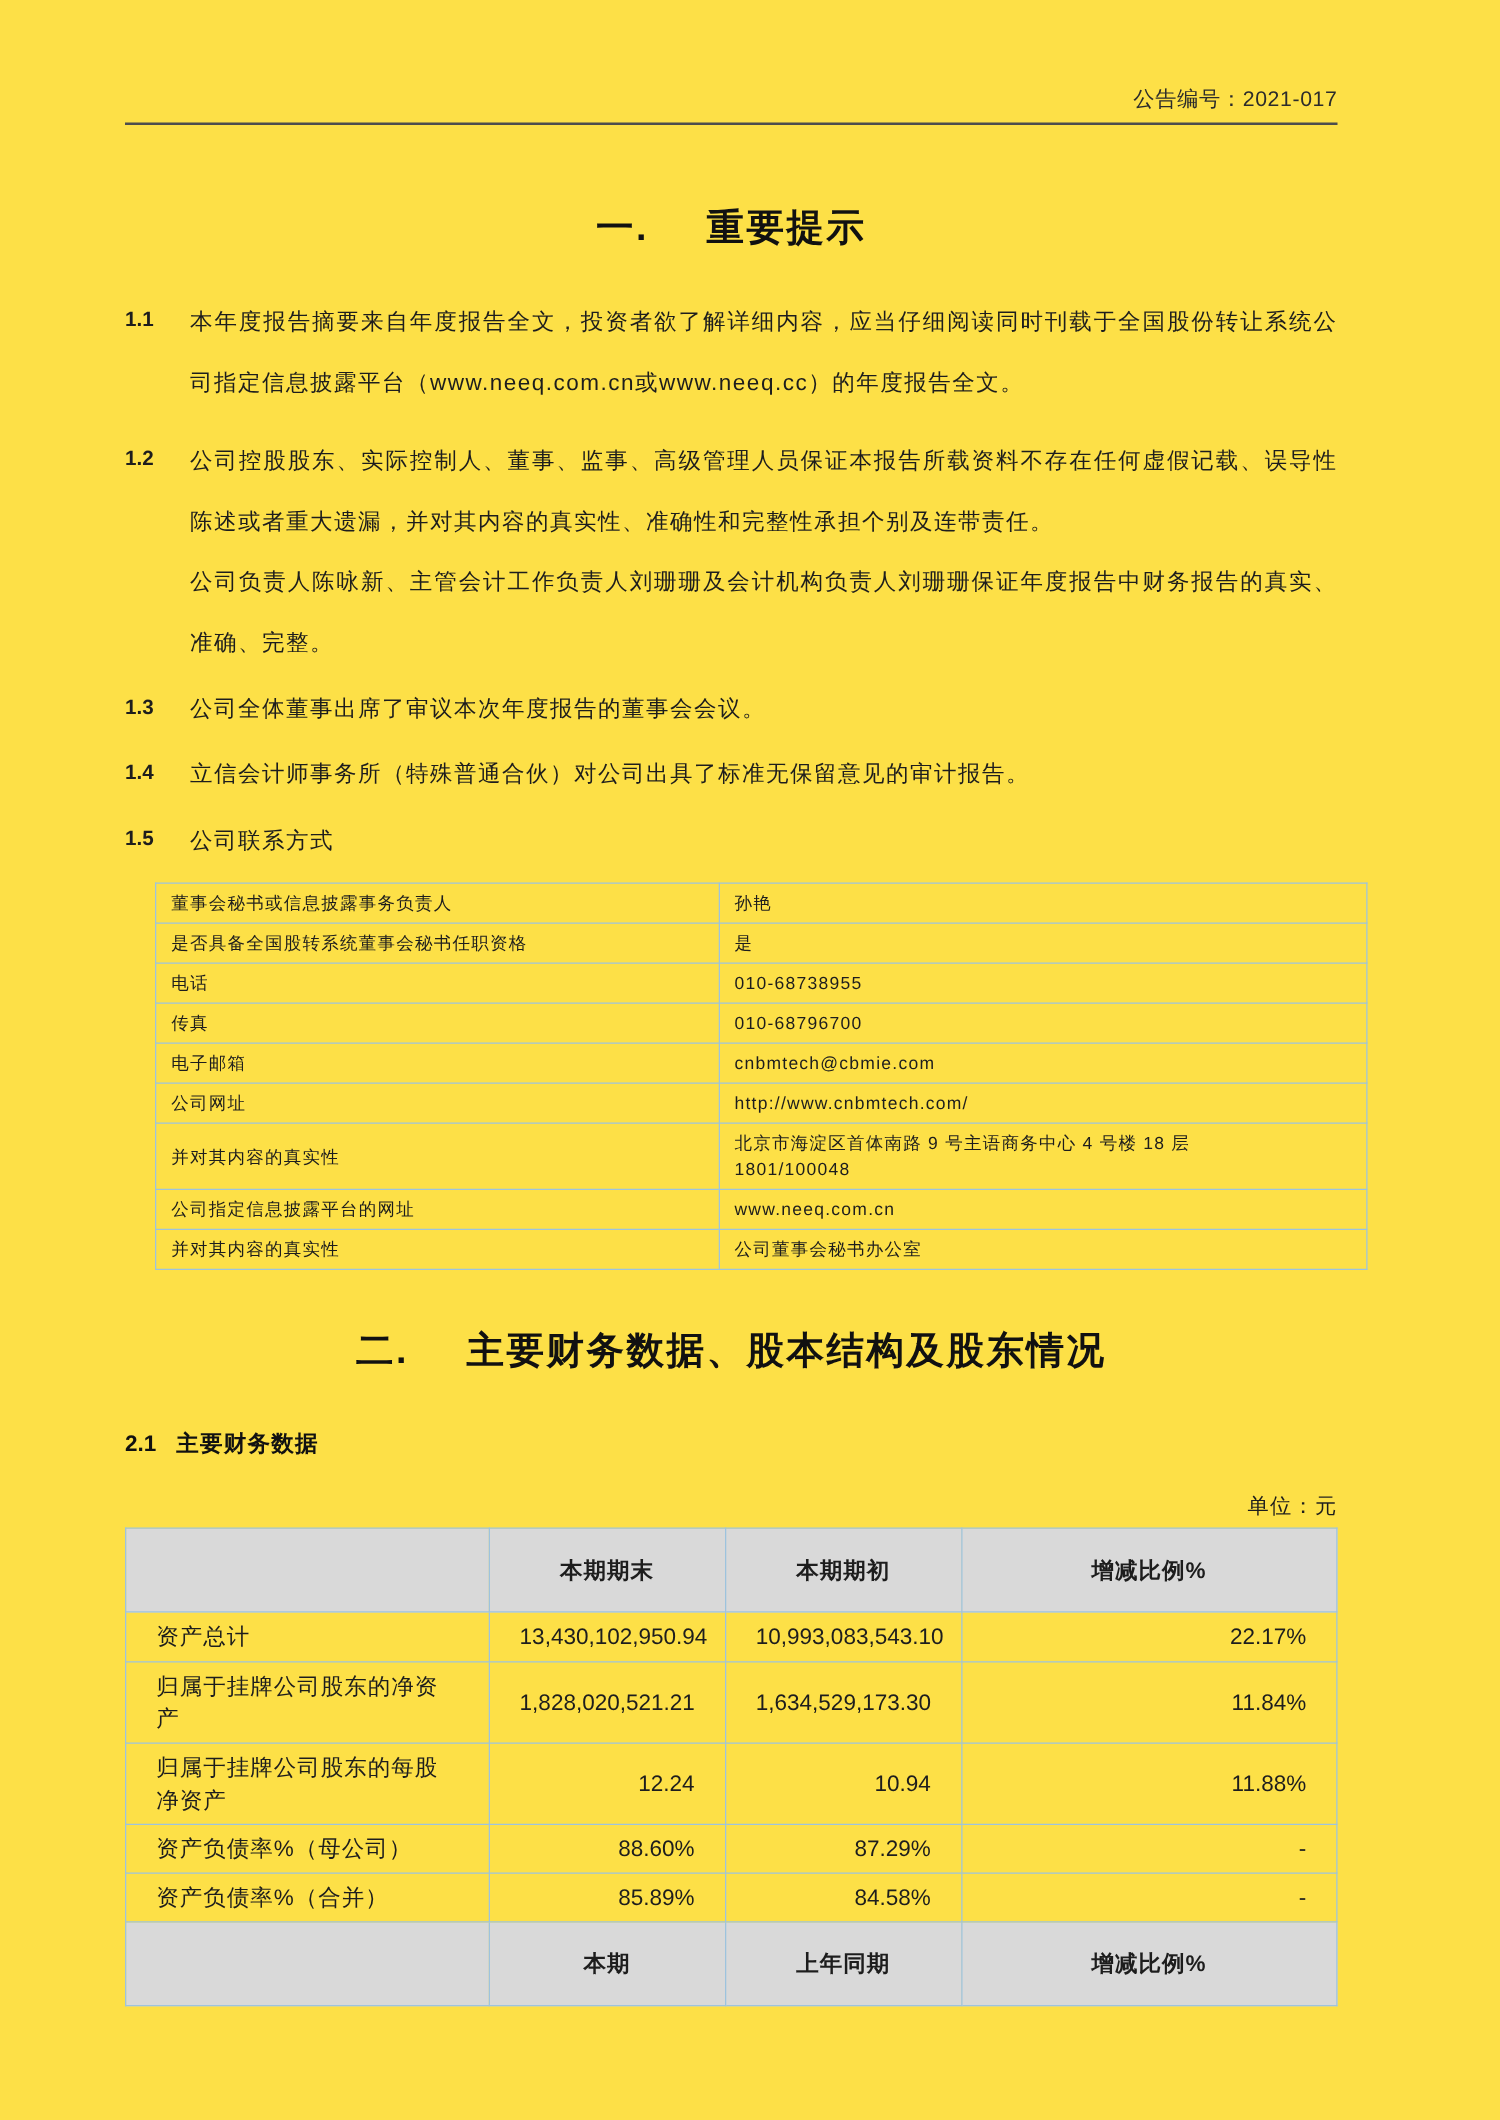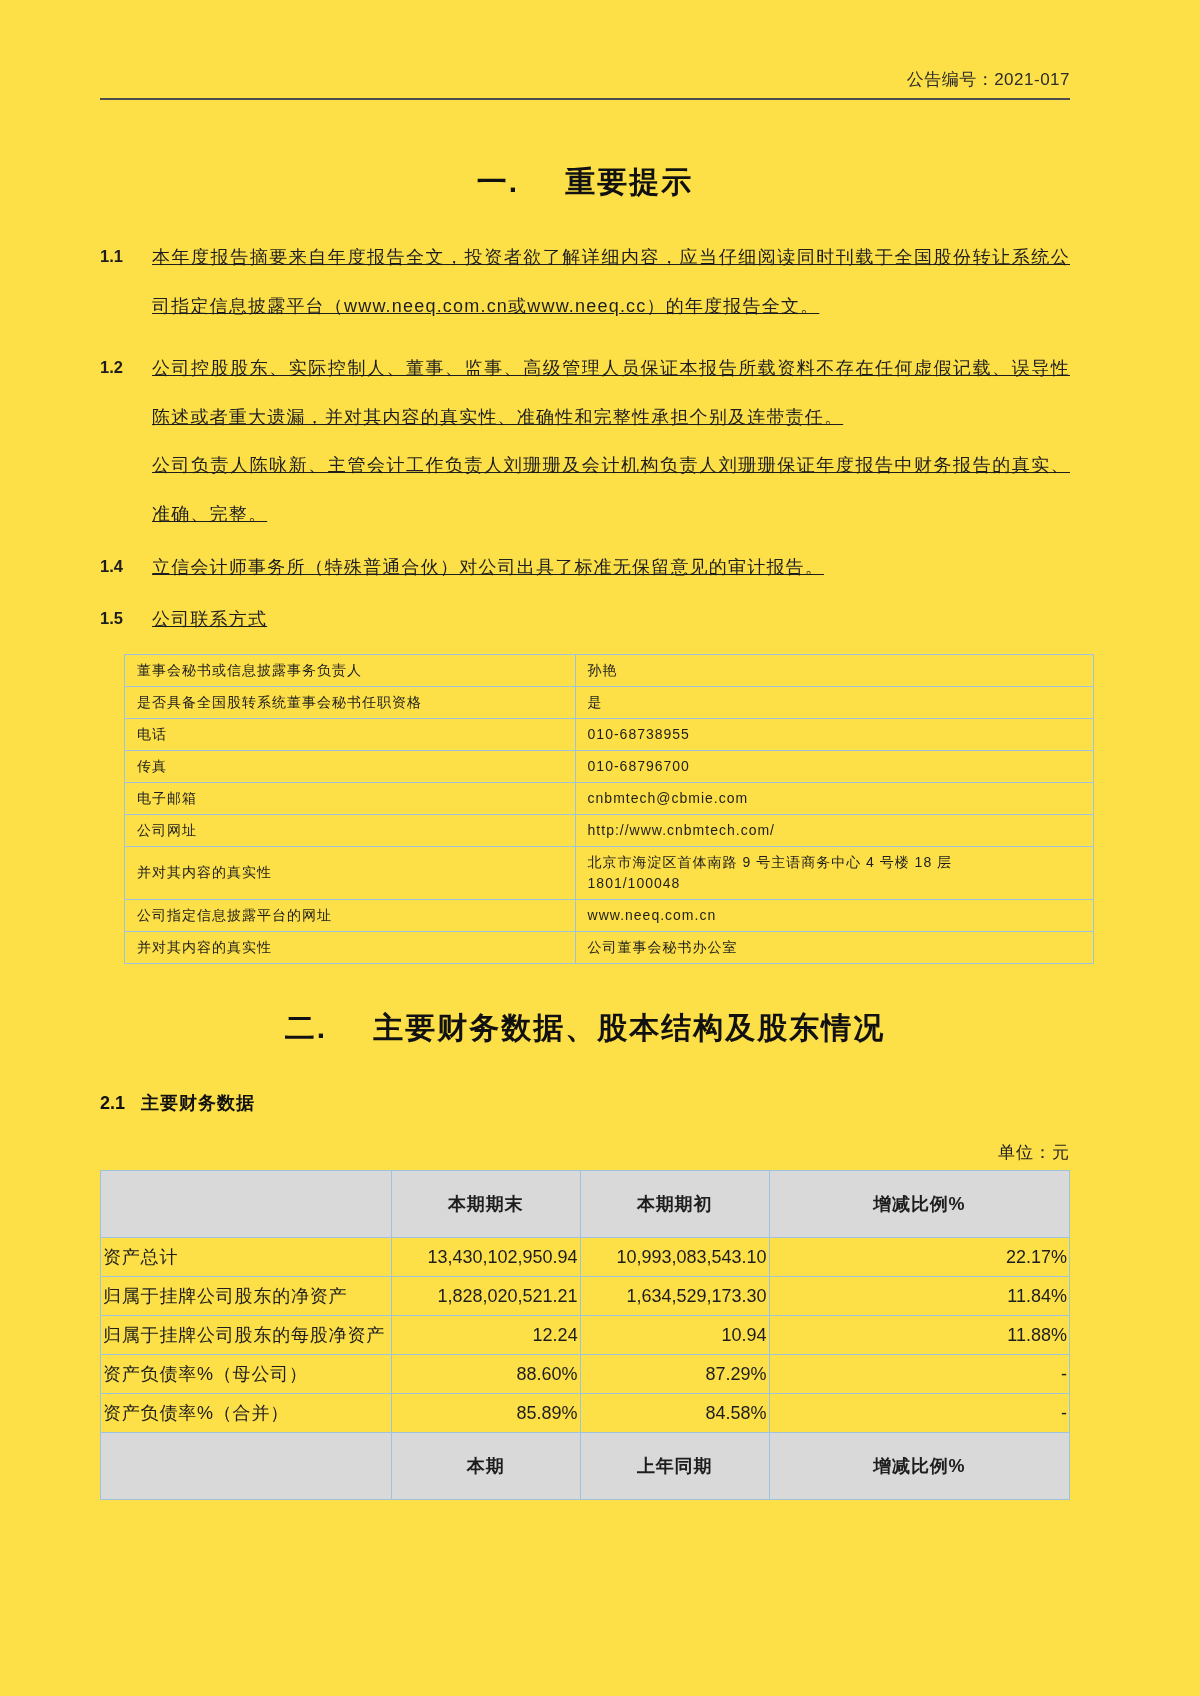--- a/index.html
+++ b/index.html
@@ -19,37 +19,37 @@
   .doc-header { text-align:right; font-size:17px; color:#2b2b2b; padding-bottom:7px; letter-spacing:0.5px; }
   .header-rule { border:none; border-top:2px solid #4d4d4d; height:0; }
 
   
   .sec-title { text-align:center; font-size:30px; font-weight:bold; color:#111; margin-top:62px; margin-bottom:30px; letter-spacing:2px; }
   .sec-title .sec-num { display:inline-block; margin-right:46px; }
 
   
   .item { display:flex; margin-top:14px; font-size:18px; line-height:2.7; letter-spacing:1.2px; color:#1d1d1d; }
   .item .num { flex:none; width:52px; font-weight:bold; font-size:16.5px; letter-spacing:0; padding-top:1px; }
-  .item .itext { flex:1; text-align:justify;text-decoration:underline; }
+  .item .itext { flex:1; text-align:justify; }
   .item.tight { margin-top:4px; }
 
   
   table { border-collapse:collapse; width:100%; table-layout:fixed; }
   .contact-table { margin-top:10px; font-size:14px; letter-spacing:1px; color:#1d1d1d;margin-left:24px; }
   .contact-table td { border:1px solid #9dc3de; padding:5px 12px; line-height:1.5; vertical-align:middle; }
   .contact-table td.c-label { width:46.5%; }
 
   
   .sub-heading { margin-top:42px; font-size:18px; font-weight:bold; letter-spacing:1px; color:#111; }
   .sub-heading .sub-num { display:inline-block; margin-right:16px; letter-spacing:0; }
   .unit-line { text-align:right; font-size:17px; margin-top:26px; margin-bottom:6px; letter-spacing:1px; color:#1d1d1d; }
 
   
   .fin-table { font-size:18px; letter-spacing:0.8px; color:#1d1d1d; }
-  .fin-table td { border:1px solid #9dc3de; padding:6px 2px; line-height:1.45; vertical-align:middle; }
+  .fin-table td { border:1px solid #9dc3de; padding:6px 24px; line-height:1.45; vertical-align:middle; }
   .fin-table td.hdr { background:#d9d9d9; font-weight:bold; text-align:center; padding:20px 12px; }
   .fin-table td.val { text-align:right; font-family:"Liberation Sans","DejaVu Sans",sans-serif; letter-spacing:0; }
   .fin-table td.rowlabel { text-align:left; }
 </style>
 </head>
 <body>
 
 <div class="page">
 
   <div class="doc-header">
@@ -67,20 +67,24 @@
   </div>
 
   <div class="item">
     <span class="num">1.2</span>
     <div class="itext">
       <div>公司控股股东、实际控制人、董事、监事、高级管理人员保证本报告所载资料不存在任何虚假记载、误导性陈述或者重大遗漏，并对其内容的真实性、准确性和完整性承担个别及连带责任。</div>
       <div>公司负责人陈咏新、主管会计工作负责人刘珊珊及会计机构负责人刘珊珊保证年度报告中财务报告的真实、准确、完整。</div>
     </div>
   </div>
 
+  <div class="item tight">
+    <span class="num">1.3</span>
+    <div class="itext">公司全体董事出席了审议本次年度报告的董事会会议。</div>
+  </div>
 
   <div class="item tight">
     <span class="num">1.4</span>
     <div class="itext">立信会计师事务所（特殊普通合伙）对公司出具了标准无保留意见的审计报告。</div>
   </div>
 
   <div class="item tight">
     <span class="num">1.5</span>
     <div class="itext">公司联系方式</div>
   </div>

